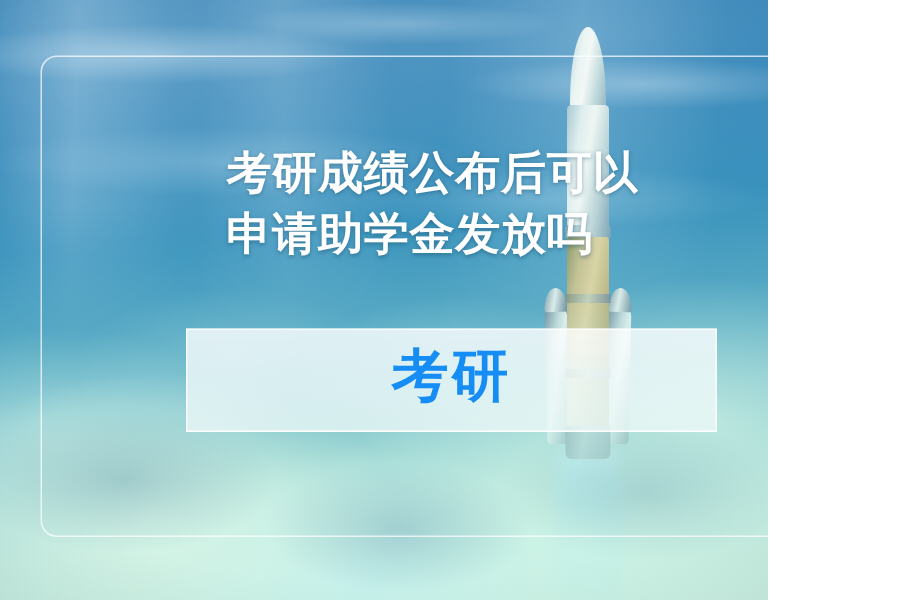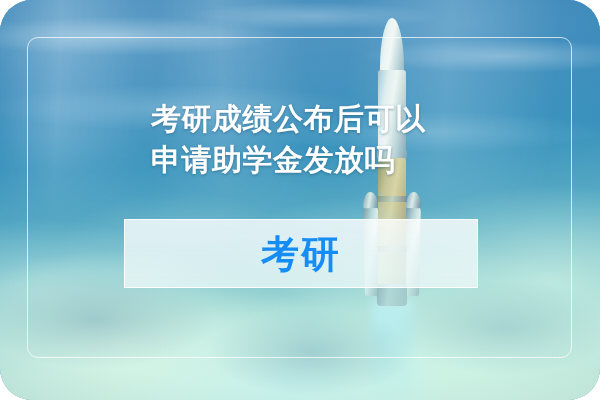--- a/index.html
+++ b/index.html
@@ -2,26 +2,25 @@
 <html><head>
 <meta charset="utf-8">
 <style>
   html, body {
     margin: 0;
     padding: 0;
     background: #ffffff;
   }
   #banner {
     position: relative;
-    width: 600px;
+    width: 512px;
     height: 400px;
     overflow: hidden;
-    font-family: Liberation Serif, serif;
+    font-family: Liberation Mono, monospace;
     background: #2a7cb0;
-    border-radius: 32px;
   }
 
   
   .layer {
     position: absolute;
     inset: 0;
     pointer-events: none;
   }
 
   

